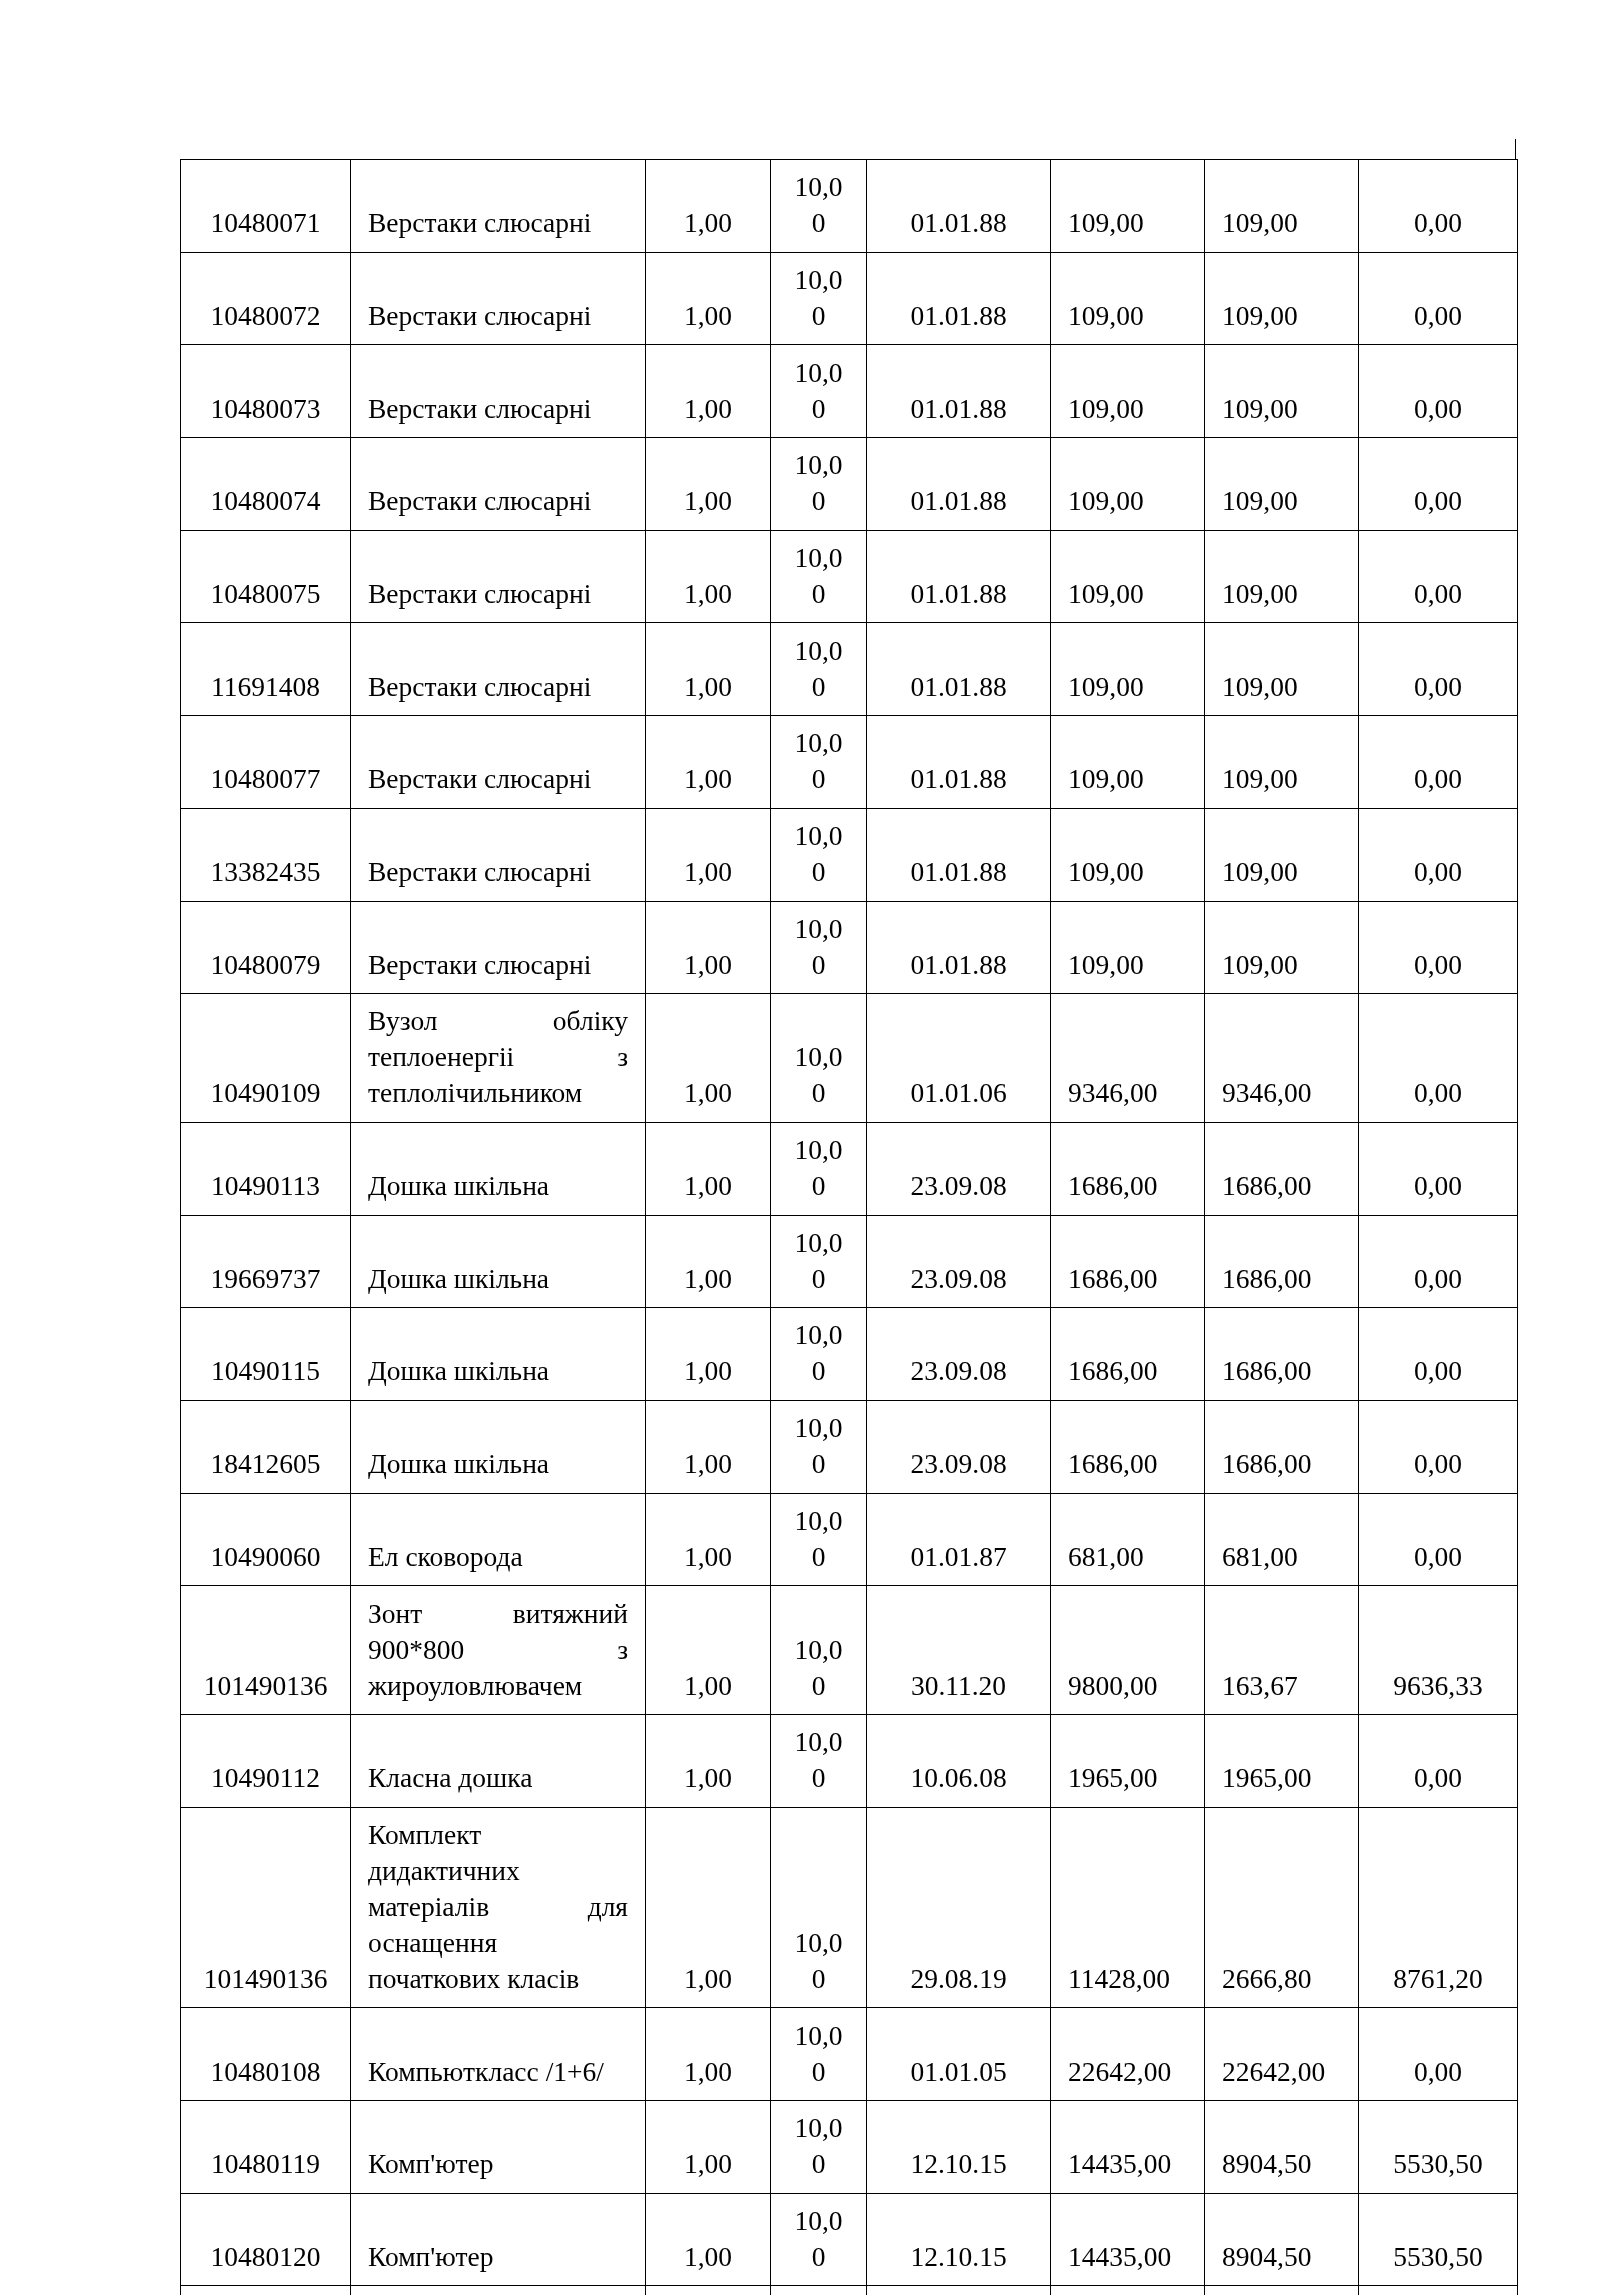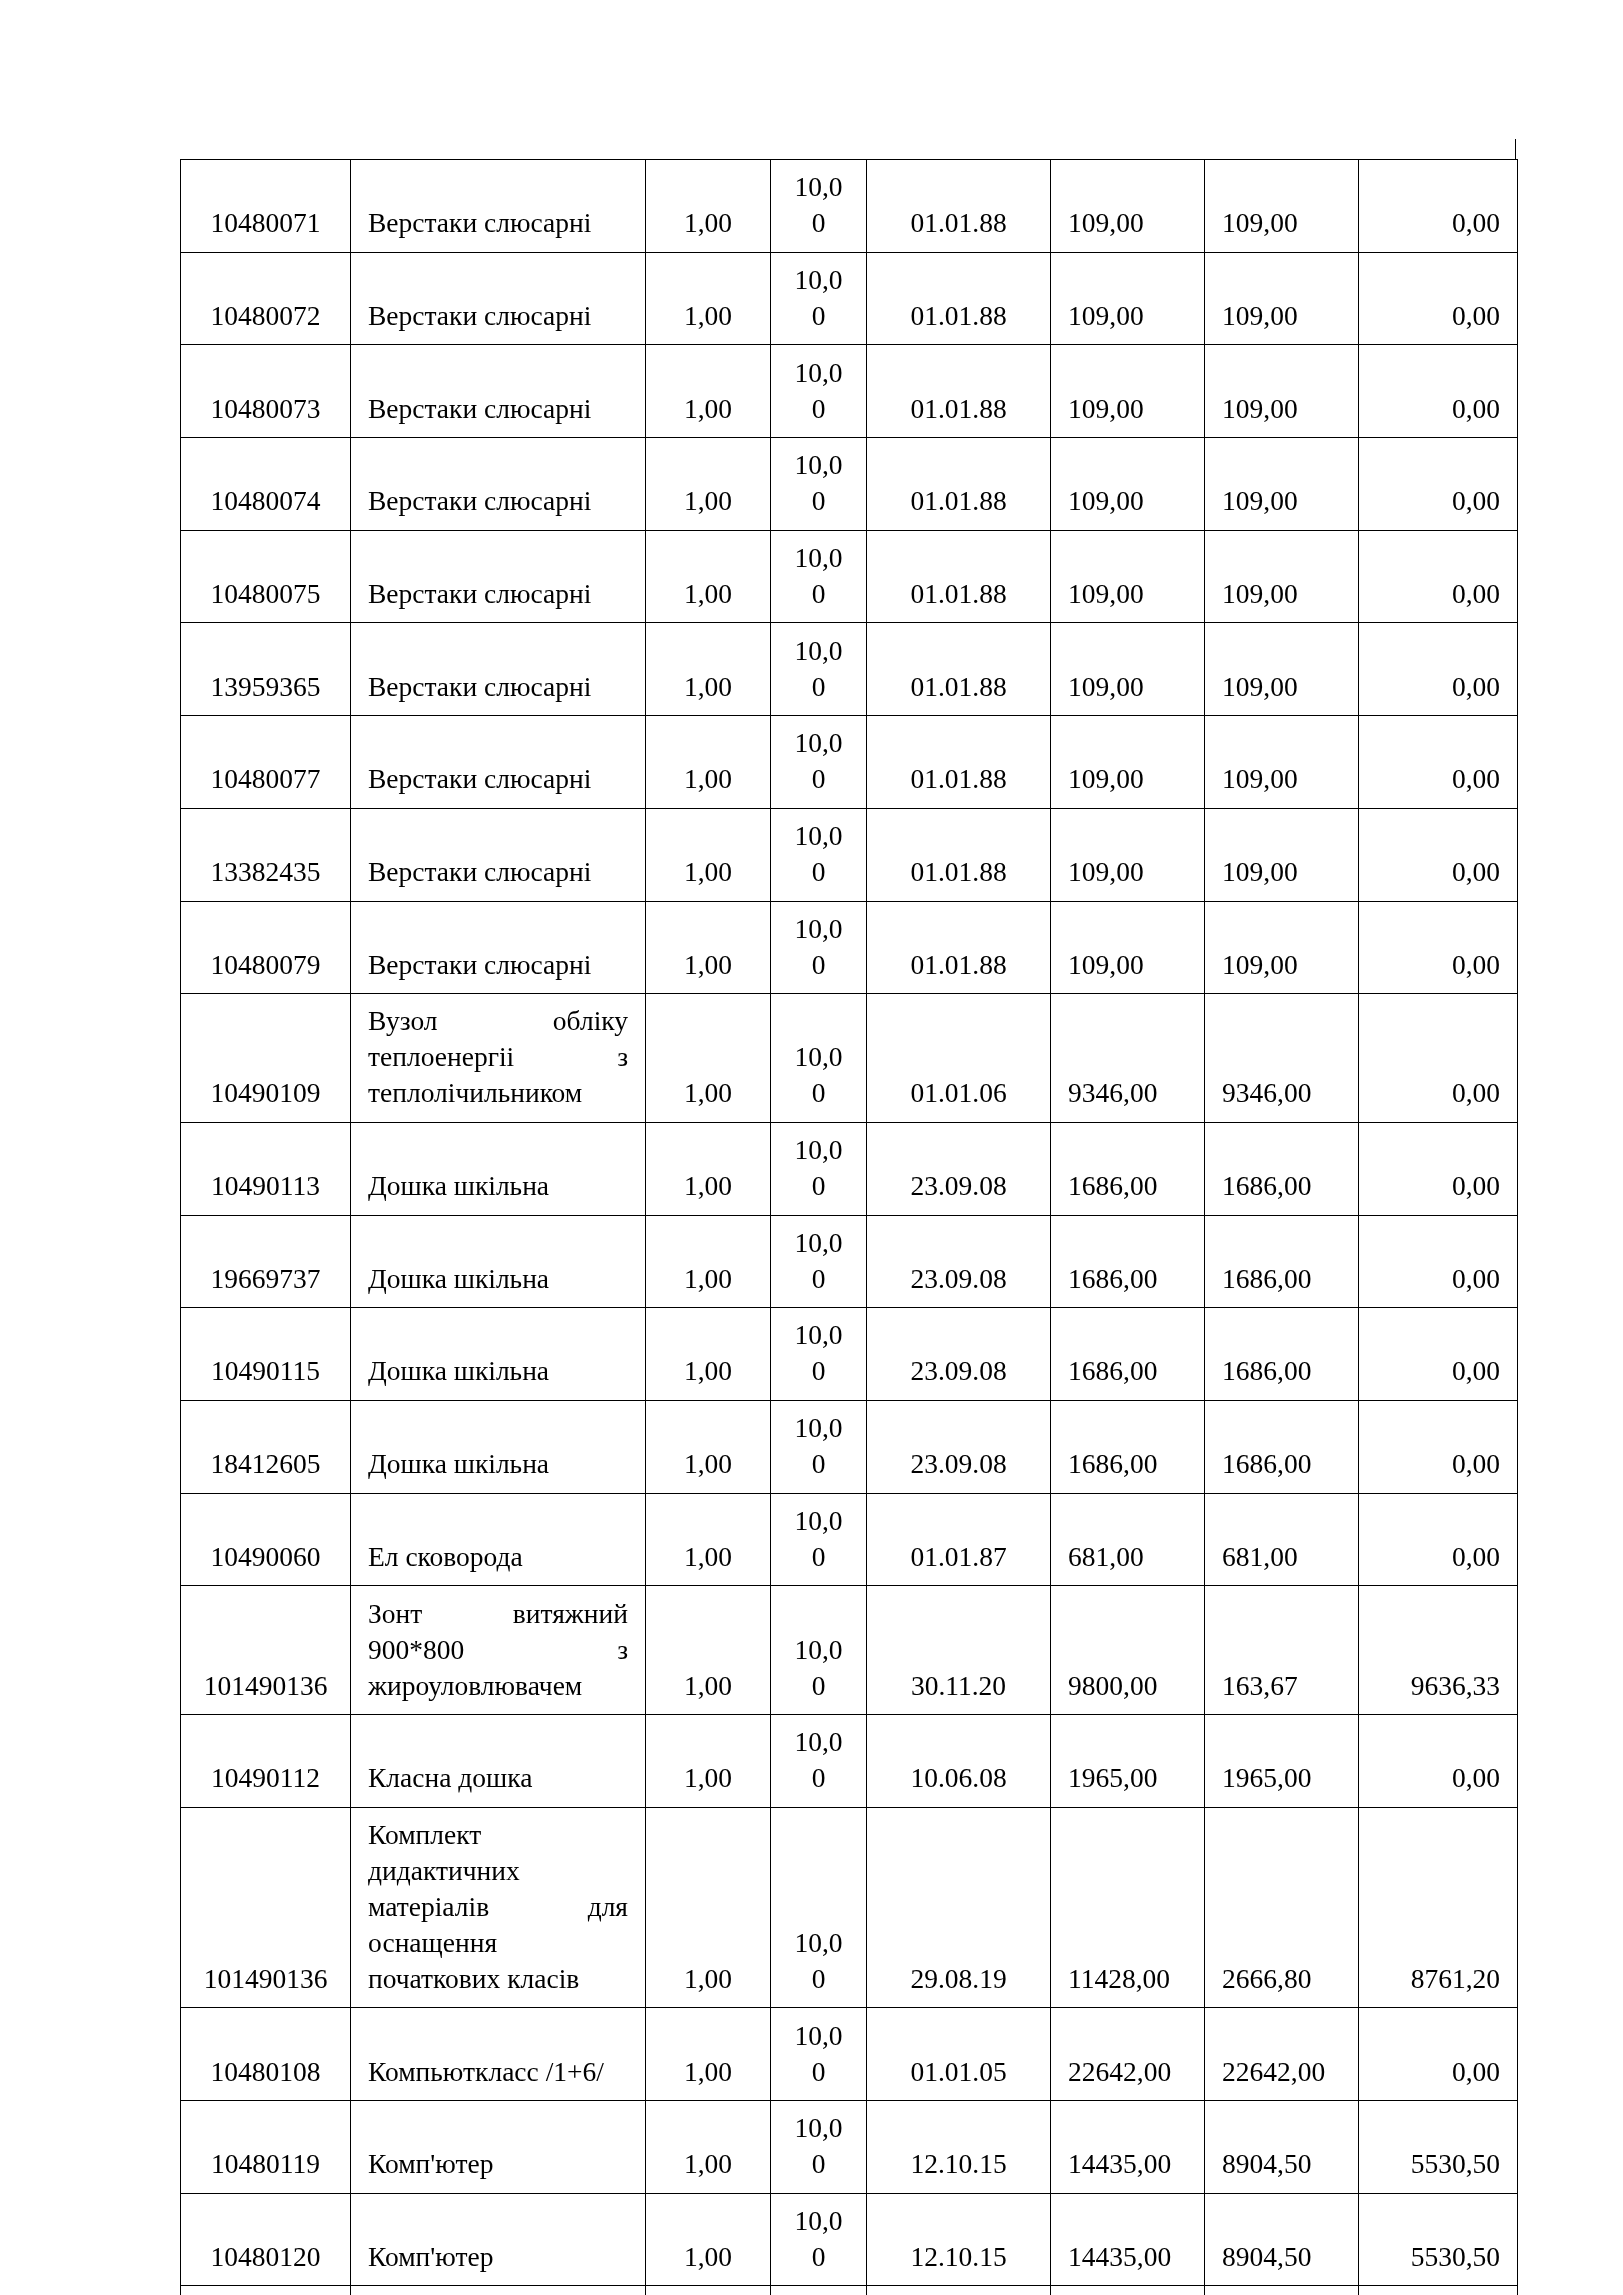--- a/index.html
+++ b/index.html
@@ -31,21 +31,21 @@
     padding: 9.2px 17px 10.5px 17px;
     vertical-align: bottom;
     overflow: hidden;
     word-wrap: break-word;
   }
   tr.asset-row { height: 77px; }
   td.c-inv  { text-align: center; }
   td.c-name { text-align: justify; padding-top: 11.8px; padding-bottom: 11.8px; }
   td.c-qty, td.c-rate, td.c-date { text-align: center; }
   td.c-init, td.c-resid { text-align: left; font-family: Liberation Serif, serif; }
-  td.c-wear { vertical-align: top; padding-top: 23.6px; text-align: right; }
+  td.c-wear { vertical-align: top; padding-top: 23.6px; text-align: center; }
   .tick {
     position: absolute;
     width: 1.3px;
     height: 19.6px;
     top: 139px;
     left: 1515px;
     background: #000000;
   }
 </style>
 </head>
@@ -109,21 +109,21 @@
     <td class="c-inv">10480075</td>
     <td class="c-name">Верстаки слюсарні</td>
     <td class="c-qty">1,00</td>
     <td class="c-rate">10,00</td>
     <td class="c-date">01.01.88</td>
     <td class="c-init">109,00</td>
     <td class="c-resid">109,00</td>
     <td class="c-wear">0,00</td>
   </tr>
         <tr class="asset-row">
-    <td class="c-inv">13959365</td>
+    <td class="c-inv">11691408</td>
     <td class="c-name">Верстаки слюсарні</td>
     <td class="c-qty">1,00</td>
     <td class="c-rate">10,00</td>
     <td class="c-date">01.01.88</td>
     <td class="c-init">109,00</td>
     <td class="c-resid">109,00</td>
     <td class="c-wear">0,00</td>
   </tr>
         <tr class="asset-row">
     <td class="c-inv">10480077</td>

